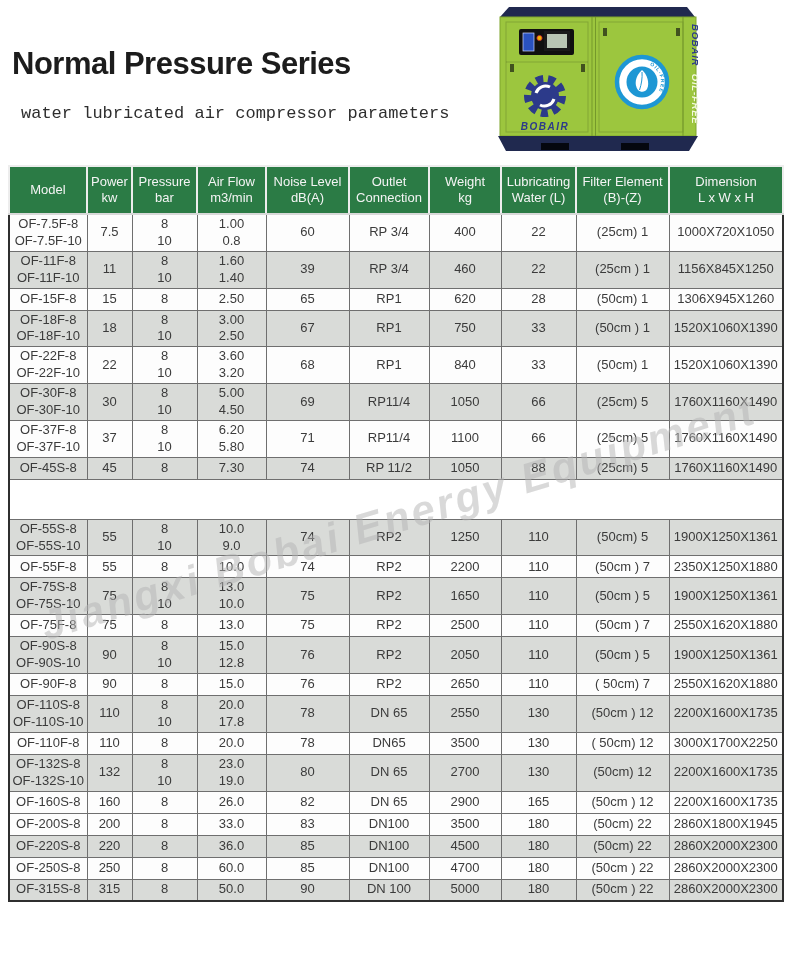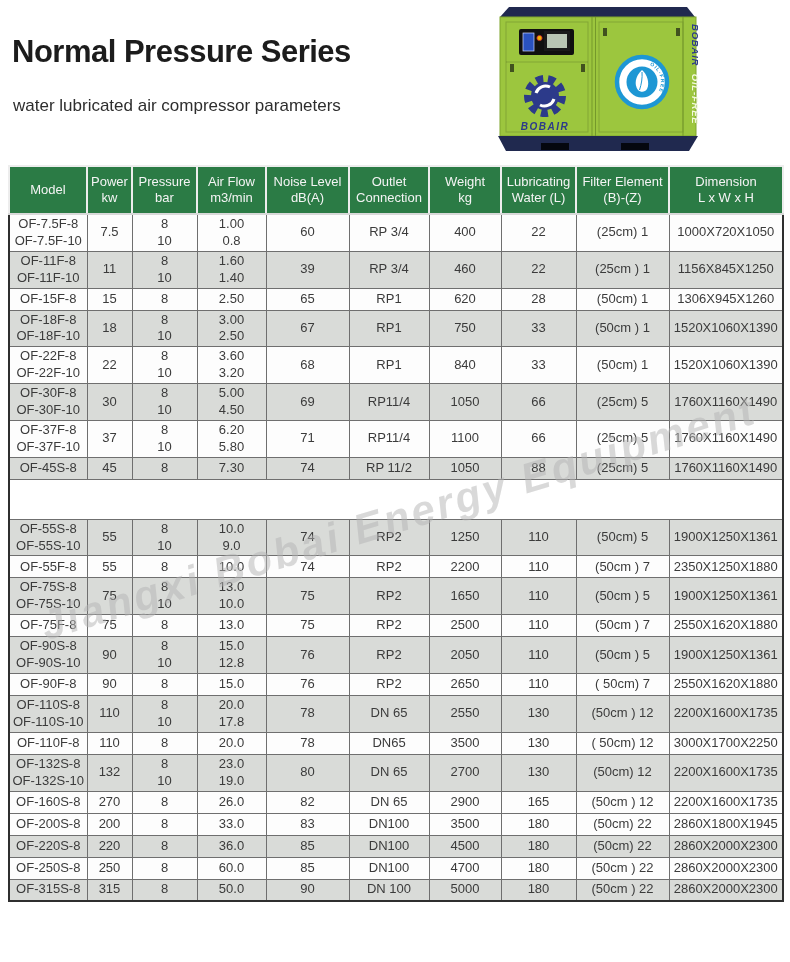--- a/index.html
+++ b/index.html
@@ -13,26 +13,26 @@
     --badge-blue:#1d97d4;
     --watermark-gray:#b5b5b5;
   }
   *{box-sizing:border-box;}
   html,body{margin:0;padding:0;background:#fff;}
   .page{
     position:relative;width:790px;height:962px;background:#fff;overflow:hidden;
     font-family:"Liberation Sans","DejaVu Sans",sans-serif;color:#3b3b3b;
   }
   .page-title{
-    position:absolute;left:12px;top:34px;margin:0;
+    position:absolute;left:12px;top:46px;margin:0;
     font-size:31px;font-weight:800;color:#1c1c1c;letter-spacing:-0.5px;
   }
   .page-subtitle{
-    position:absolute;left:13px;top:96px;margin:0;
-    font-size:17px;color:#2e2e2e;
+    position:absolute;left:13px;top:96px;margin:8px;
+    font-size:17px;color:#2e2e2e;font-family:Liberation Mono, monospace;
   }
   
   .machine{position:absolute;left:487px;top:4px;width:222px;height:156px;}
   .machine svg{display:block;width:100%;height:100%;}
   .m-dark{fill:var(--machine-dark);}
   .m-body{fill:var(--machine-body);stroke:#7fa62c;stroke-width:1;}
   .m-seam{stroke:#74992a;stroke-width:1;fill:none;}
   .m-frame{stroke:rgba(0,0,0,0.16);stroke-width:1;fill:none;}
   .m-navy{fill:var(--logo-navy);}
   .m-badge{fill:var(--badge-blue);}
@@ -366,21 +366,21 @@
             <td>23.0<br>19.0</td>
             <td>80</td>
             <td>DN 65</td>
             <td>2700</td>
             <td>130</td>
             <td>(50cm) 12</td>
             <td>2200X1600X1735</td>
           </tr>
           <tr class="single">
             <td class="model-cell">OF-160S-8</td>
-            <td>270</td>
+            <td>160</td>
             <td>8</td>
             <td>26.0</td>
             <td>82</td>
             <td>DN 65</td>
             <td>2900</td>
             <td>165</td>
             <td>(50cm ) 12</td>
             <td>2200X1600X1735</td>
           </tr>
           <tr class="single">

